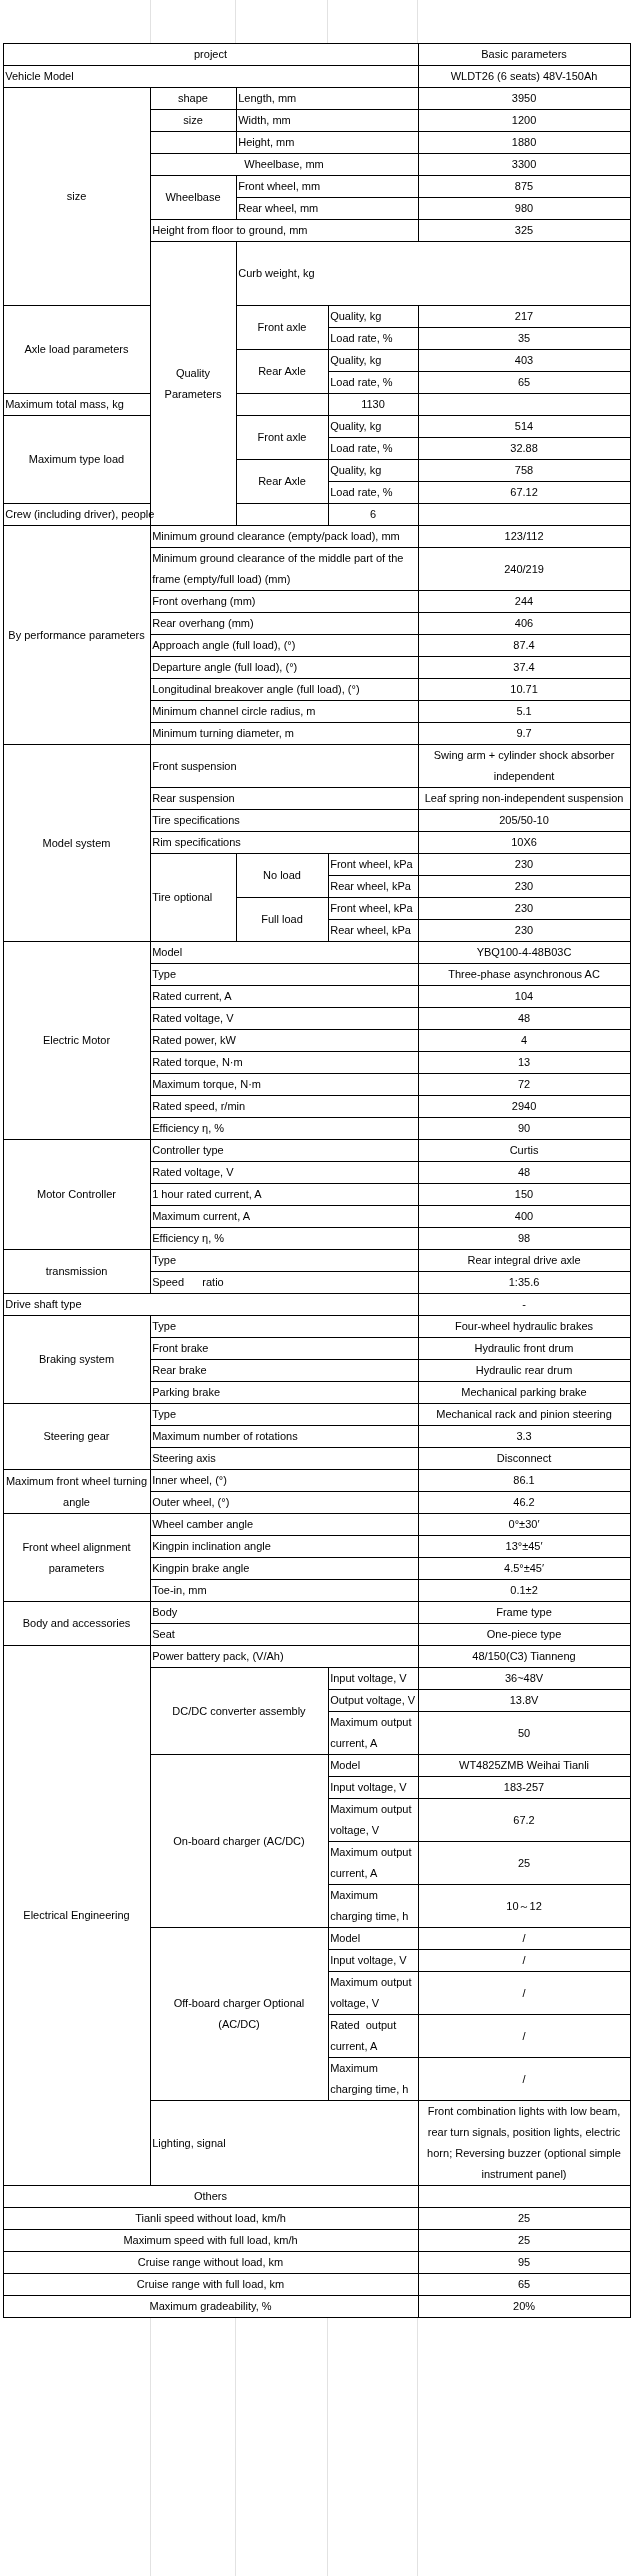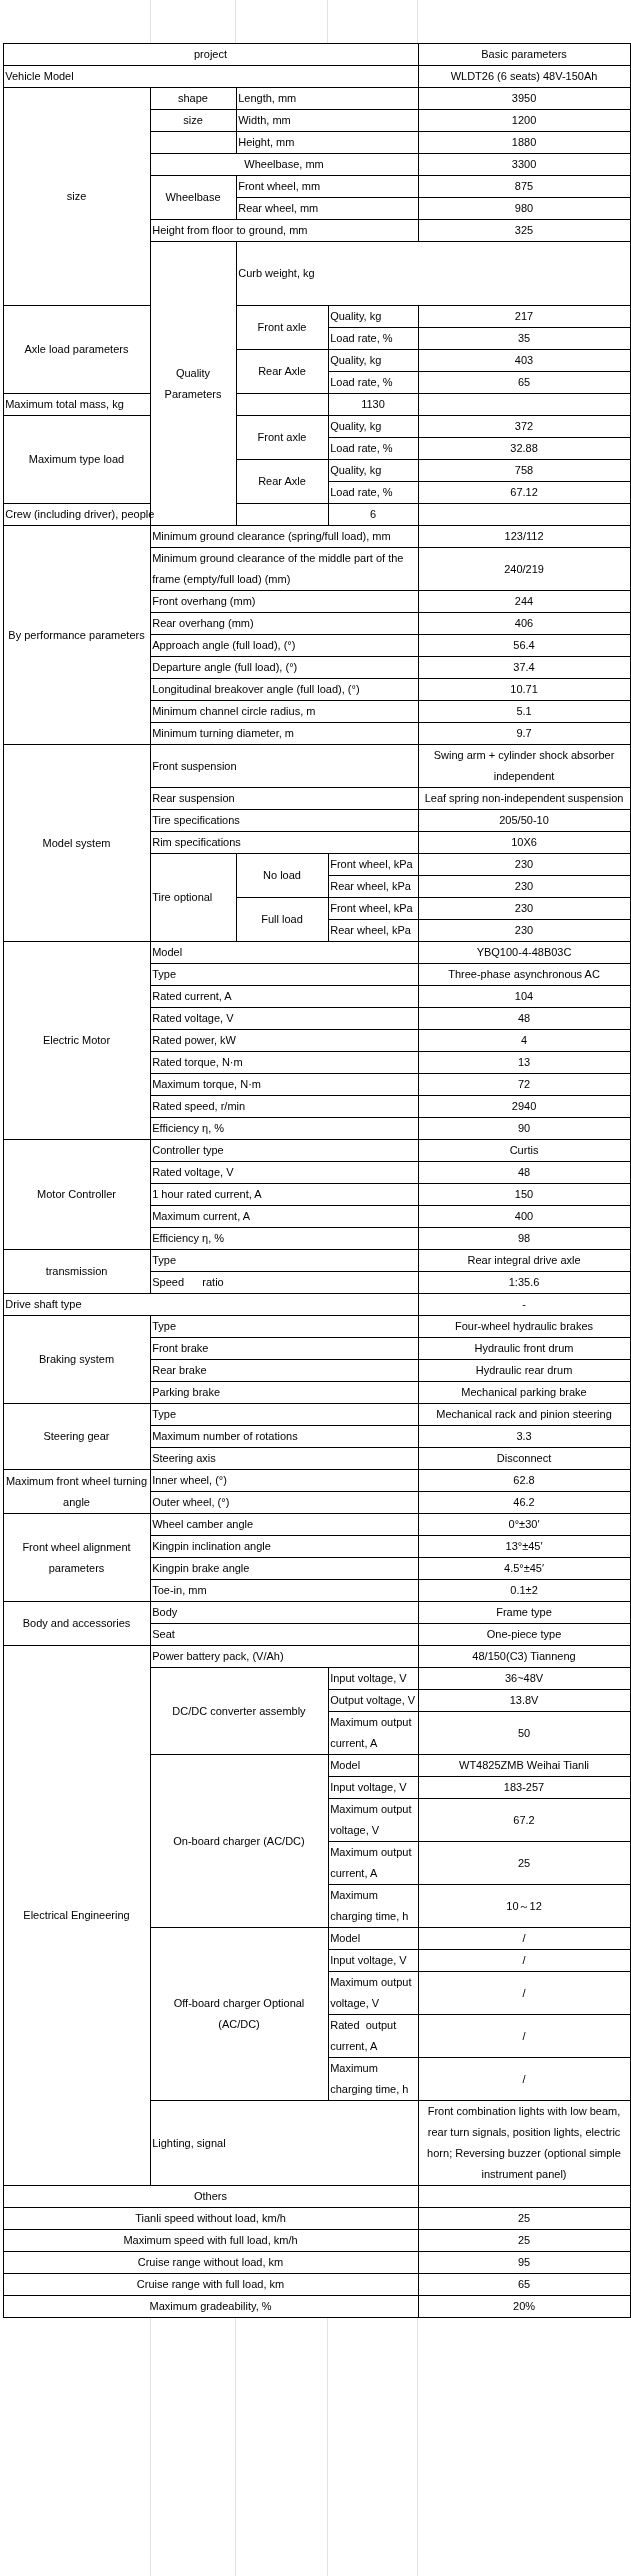--- a/index.html
+++ b/index.html
@@ -106,21 +106,21 @@
       <td class="c">65</td>
     </tr>
     <tr class="r1">
       <td class="l" colspan="3">Maximum total mass, kg</td>
       <td class="c">1130</td>
     </tr>
     <tr class="r1">
       <td class="c" rowspan="4">Maximum type load</td>
       <td class="c" rowspan="2">Front axle</td>
       <td class="l">Quality, kg</td>
-      <td class="c">372</td>
+      <td class="c">514</td>
     </tr>
     <tr class="r1">
       <td class="l">Load rate, %</td>
       <td class="c">32.88</td>
     </tr>
     <tr class="r1">
       <td class="c" rowspan="2">Rear Axle</td>
       <td class="l">Quality, kg</td>
       <td class="c">758</td>
     </tr>
@@ -128,38 +128,38 @@
       <td class="l">Load rate, %</td>
       <td class="c">67.12</td>
     </tr>
     <tr class="r1">
       <td class="l" colspan="3">Crew (including driver), people</td>
       <td class="c">6</td>
     </tr>
 
     <tr>
       <td class="c" rowspan="9">By performance parameters</td>
-      <td class="l" colspan="3">Minimum ground clearance (spring/full load), mm</td>
+      <td class="l" colspan="3">Minimum ground clearance (empty/pack load), mm</td>
       <td class="c">123/112</td>
     </tr>
     <tr>
       <td class="l" colspan="3">Minimum ground clearance of the middle part of the frame (empty/full load) (mm)</td>
       <td class="c">240/219</td>
     </tr>
     <tr class="r1">
       <td class="l" colspan="3">Front overhang (mm)</td>
       <td class="c">244</td>
     </tr>
     <tr class="r1">
       <td class="l" colspan="3">Rear overhang (mm)</td>
       <td class="c">406</td>
     </tr>
     <tr class="r1">
       <td class="l" colspan="3">Approach angle (full load), (°)</td>
-      <td class="c">56.4</td>
+      <td class="c">87.4</td>
     </tr>
     <tr class="r1">
       <td class="l" colspan="3">Departure angle (full load), (°)</td>
       <td class="c">37.4</td>
     </tr>
     <tr class="r1">
       <td class="l" colspan="3">Longitudinal breakover angle (full load), (°)</td>
       <td class="c">10.71</td>
     </tr>
     <tr class="r1">
@@ -311,21 +311,21 @@
       <td class="c">3.3</td>
     </tr>
     <tr class="r1">
       <td class="l" colspan="3">Steering axis</td>
       <td class="c">Disconnect</td>
     </tr>
 
     <tr class="r1">
       <td class="c" rowspan="2">Maximum front wheel turning angle</td>
       <td class="l" colspan="3">Inner wheel, (°)</td>
-      <td class="c">62.8</td>
+      <td class="c">86.1</td>
     </tr>
     <tr class="r1">
       <td class="l" colspan="3">Outer wheel, (°)</td>
       <td class="c">46.2</td>
     </tr>
 
     <tr class="r1">
       <td class="c" rowspan="4">Front wheel alignment parameters</td>
       <td class="l" colspan="3">Wheel camber angle</td>
       <td class="c">0°±30′</td>

